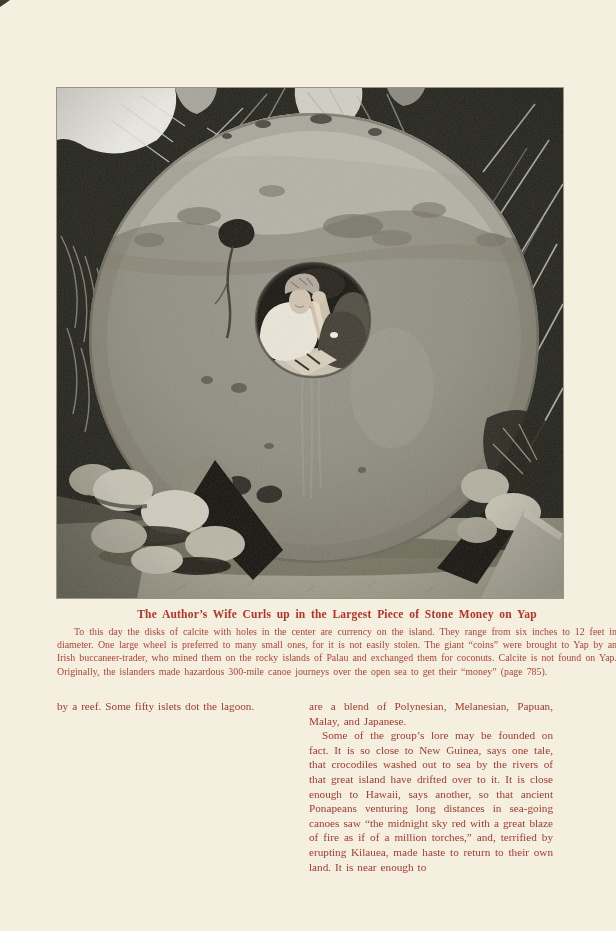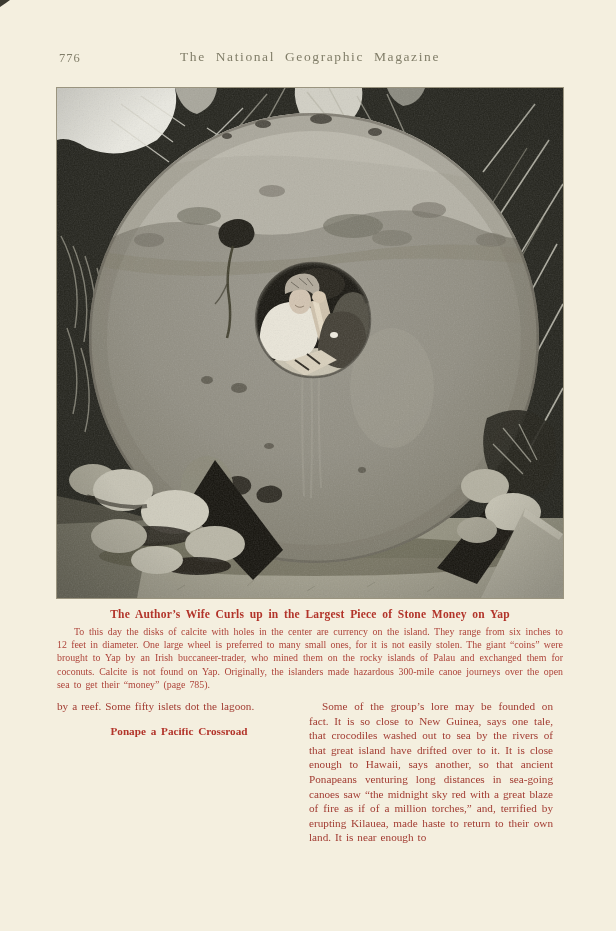--- a/index.html
+++ b/index.html
@@ -17,21 +17,21 @@
   }
   .page-header { position:absolute; top:49px; left:57px; width:506px; height:18px; }
   .page-number {
     position:absolute; left:2px; top:2px;
     font-size:12.5px; letter-spacing:1px; color:#807d68;
   }
   .journal-title {
     margin:0; text-align:center; font-weight:normal;
     font-size:13.5px; letter-spacing:1.6px; word-spacing:5px; color:#807d68;
   }
-  figure { position:absolute; top:88px; left:57px; width:506px; margin:0; }
+  figure { position:absolute; top:88px; left:57px; width:560px; margin:0; }
   .photo {
     width:506px; height:510px; background:#8f8c80;
     outline:1px solid #9a947f; line-height:0;
   }
   .caption-title {
     margin-top:10px; text-align:center; font-weight:bold;
     font-size:11.5px; letter-spacing:0.2px; word-spacing:2.5px; color:#b2342a;
   }
   .caption-body {
     margin:5px 0 0 0; font-size:9.9px; line-height:13.2px;
@@ -51,24 +51,20 @@
     margin:10px 0 6px 0; text-align:center; font-weight:bold;
     font-size:11.2px; word-spacing:2px; color:#b2342a;
   }
 </style>
 </head>
 <body>
 
 <div class="page">
   <div class="corner-mark"></div>
 
-  <header class="page-header">
-    <span class="page-number">776</span>
-    <h1 class="journal-title">The National Geographic Magazine</h1>
-  </header>
 
   <figure>
     <div class="photo">
       <svg viewBox="0 0 506 510" width="506" height="510" role="img">
         <defs>
           <radialGradient id="diskG" cx="48%" cy="38%" r="68%">
             <stop offset="0%" stop-color="#99968b"></stop>
             <stop offset="55%" stop-color="#918e82"></stop>
             <stop offset="100%" stop-color="#7e7b6c"></stop>
           </radialGradient>
@@ -250,19 +246,19 @@
     </div>
     <figcaption>
       <div class="caption-title">The Author’s Wife Curls up in the Largest Piece of Stone Money on Yap</div>
       <p class="caption-body">To this day the disks of calcite with holes in the center are currency on the island.  They range from six inches to 12 feet in diameter.  One large wheel is preferred to many small ones, for it is not easily stolen.  The giant “coins” were brought to Yap by an Irish buccaneer-trader, who mined them on the rocky islands of Palau and exchanged them for coconuts.  Calcite is not found on Yap.  Originally, the islanders made hazardous 300-mile canoe journeys over the open sea to get their “money” (page 785).</p>
     </figcaption>
   </figure>
 
   <main class="columns">
     <div class="col">
       <p class="cont">by a reef.  Some fifty islets dot the lagoon.</p>
-      <h2 class="section-heading">Ponape a Pacific Crossroad</h2>
     </div>
     <div class="col">
+      <p class="cont">are a blend of Polynesian, Melanesian, Papuan, Malay, and Japanese.</p>
       <p>Some of the group’s lore may be founded on fact.  It is so close to New Guinea, says one tale, that crocodiles washed out to sea by the rivers of that great island have drifted over to it.  It is close enough to Hawaii, says another, so that ancient Ponapeans venturing long distances in sea-going canoes saw “the midnight sky red with a great blaze of fire as if of a million torches,” and, terrified by erupting Kilauea, made haste to return to their own land.  It is near enough to</p>
     </div>
   </main>
 </div>
 
 </body></html>

